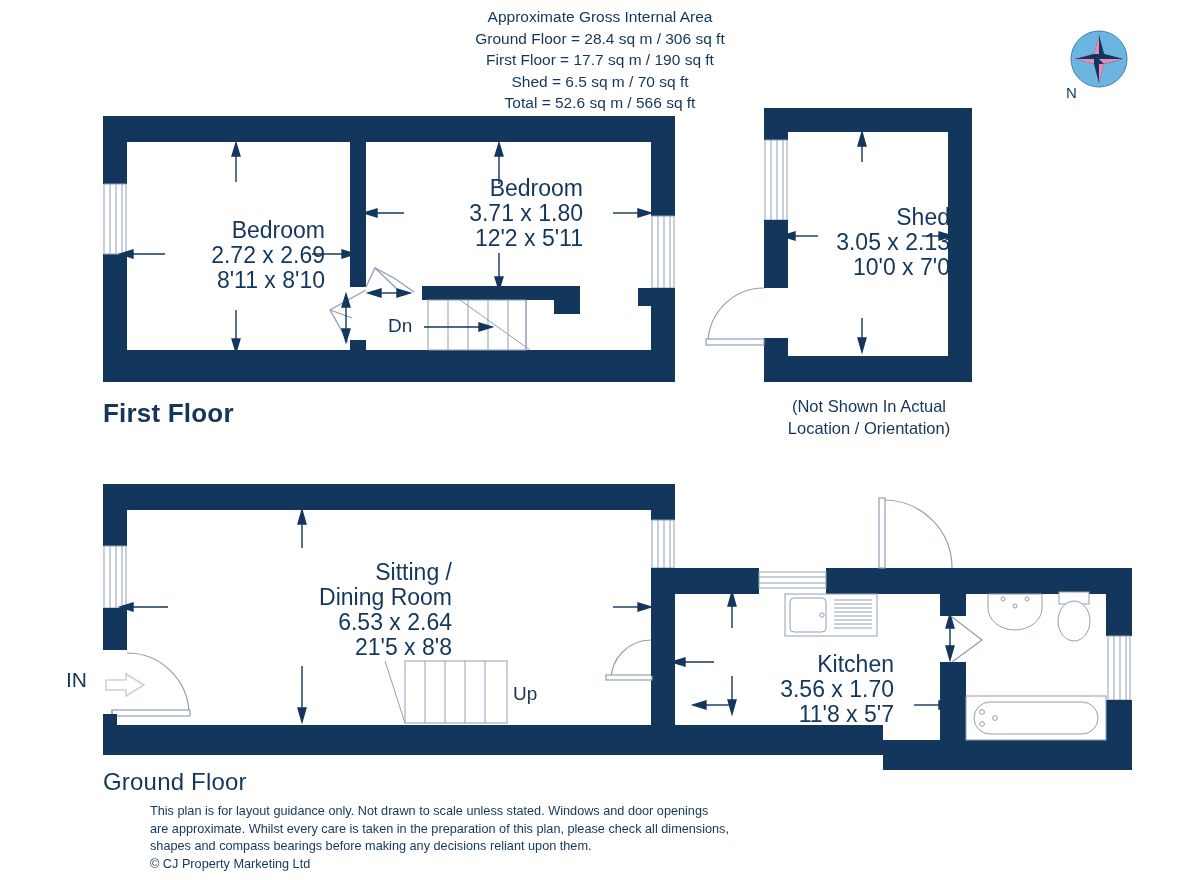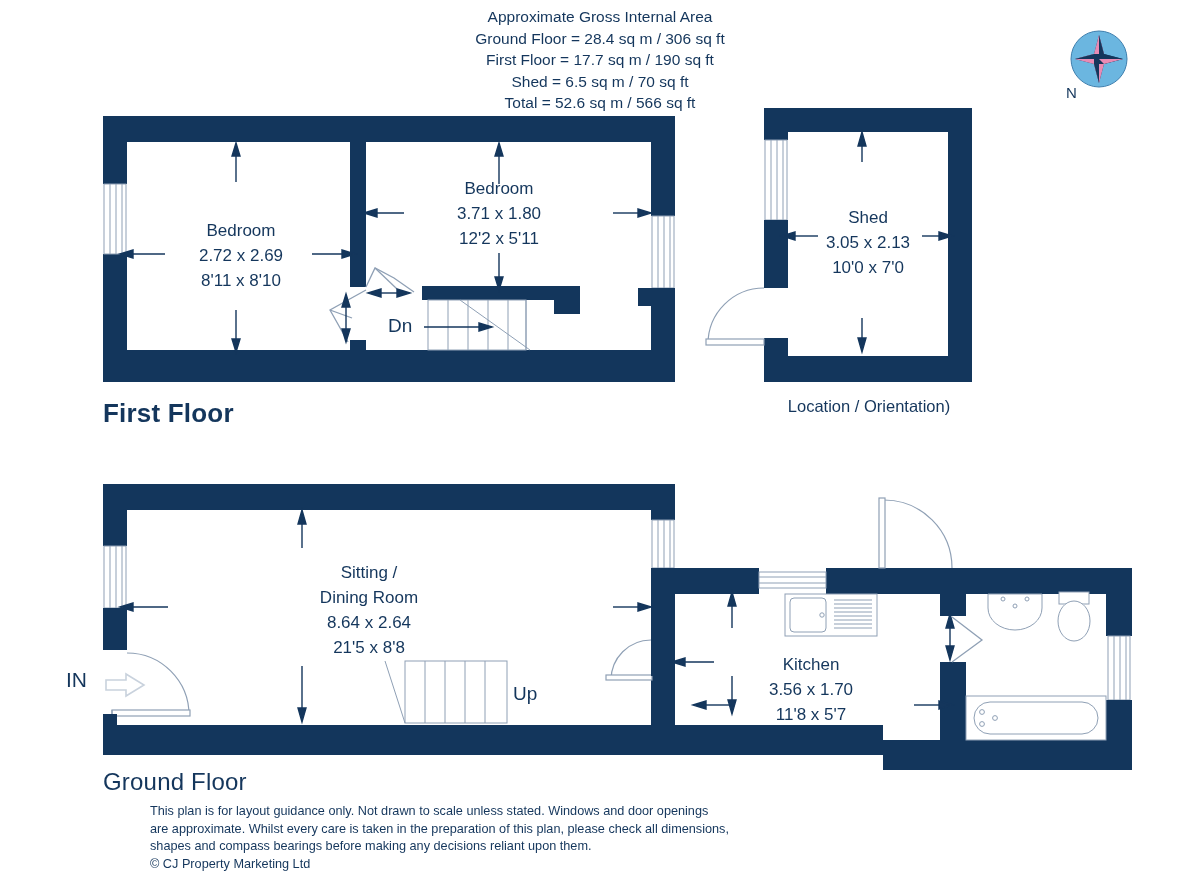--- a/index.html
+++ b/index.html
@@ -14,21 +14,21 @@
     font-size:15.5px;line-height:21.5px;color:#14365c;
   }
   #area-summary div{white-space:nowrap;}
   #compass{left:1070px;top:30px;width:58px;height:58px;}
   #compass-label{left:1066px;top:84px;font-size:15px;color:#14365c;}
   #first-floor-title{left:103px;top:398px;font-size:26px;font-weight:bold;letter-spacing:.2px;}
   #ground-floor-title{left:103px;top:768px;font-size:24px;font-weight:normal;letter-spacing:.2px;}
   #shed-note{left:764px;top:395px;width:210px;text-align:center;font-size:16.5px;line-height:22px;}
   #disclaimer{left:150px;top:803px;width:900px;text-align:left;font-size:12.7px;line-height:17.6px;}
   #in-label{left:66px;top:668px;font-size:21px;}
-  .roomlabel{text-align:center;font-size:17px;line-height:25px;white-space:nowrap;}
+  .roomlabel{text-align:right;font-size:23px;line-height:25px;white-space:nowrap;}
   .roomlabel .nm{display:block;}
   svg{position:absolute;left:0;top:0;}
 </style>
 </head>
 <body>
 
 <div id="area-summary" class="abs">
   <div>Approximate Gross Internal Area</div>
   <div>Ground Floor = 28.4 sq m / 306 sq ft</div>
   <div>First Floor = 17.7 sq m / 190 sq ft</div>
@@ -335,29 +335,30 @@
 
 <div class="abs" style="left:388px;top:315px;font-size:19px;">Dn</div>
 
 <div class="abs roomlabel" style="left:786px;top:205px;width:164px;">
   <span class="nm">Shed</span>
   <span class="nm">3.05 x 2.13</span>
   <span class="nm">10'0 x 7'0</span>
 </div>
 
 <div id="shed-note" class="abs">
+  <div>(Not Shown In Actual</div>
   <div>Location / Orientation)</div>
 </div>
 
 <div id="first-floor-title" class="abs">First Floor</div>
 
 <div class="abs roomlabel" style="left:286px;top:560px;width:166px;">
   <span class="nm">Sitting /</span>
   <span class="nm">Dining Room</span>
-  <span class="nm">8.64 x 2.64</span>
+  <span class="nm">6.53 x 2.64</span>
   <span class="nm">21'5 x 8'8</span>
 </div>
 
 <div class="abs roomlabel" style="left:728px;top:632px;width:166px;margin-top:20px;">
   <span class="nm">Kitchen</span>
   <span class="nm">3.56 x 1.70</span>
   <span class="nm">11'8 x 5'7</span>
 </div>
 
 <div class="abs" style="left:513px;top:683px;font-size:19px;">Up</div>

